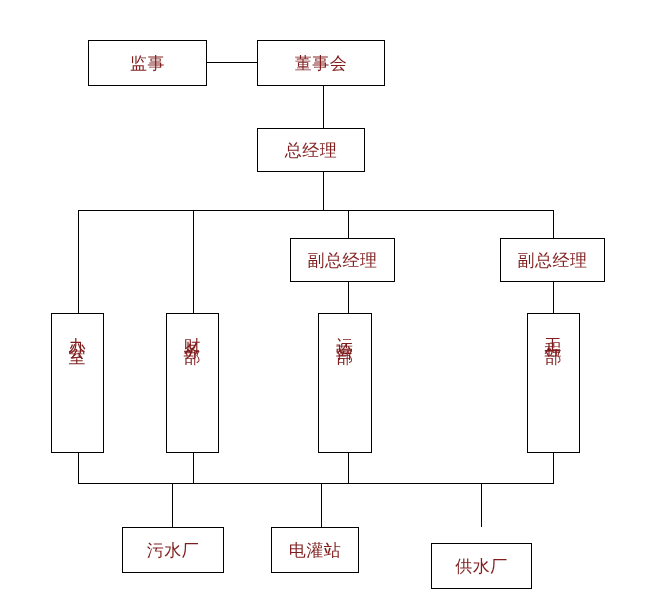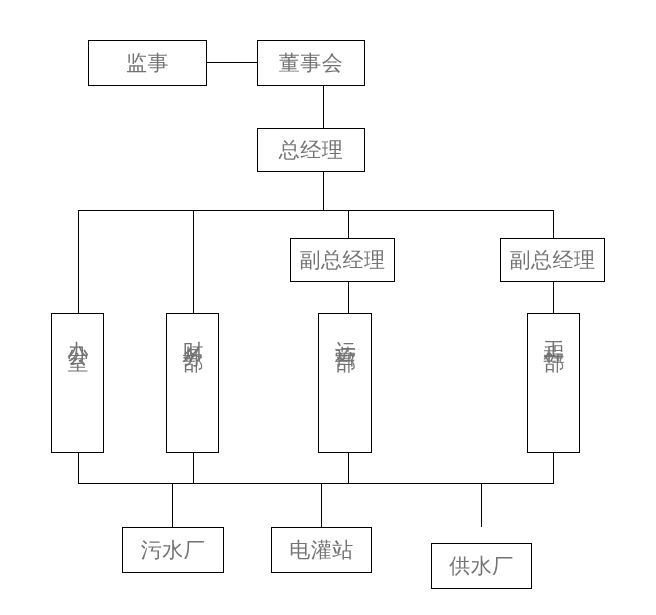--- a/index.html
+++ b/index.html
@@ -22,23 +22,23 @@
     position: absolute;
     box-sizing: border-box;
     border: 1px solid #000000;
     background: #ffffff;
     display: flex;
     align-items: center;
     justify-content: center;
     z-index: 2;
   }
   .node-label {
-    font-size: 21px;
+    font-size: 17px;
     line-height: 1.18;
-    color: #737373;
+    color: #7f1d1d;
     text-align: center;
     letter-spacing: 0.5px;
     white-space: nowrap;
   }
   .node.vertical {
     align-items: flex-start;
     padding-top: 10px;
   }
   .node.vertical .node-label {
     writing-mode: vertical-rl;
@@ -56,21 +56,21 @@
 </style>
 </head>
 <body>
 
 <div id="chart-root">
 
   <div class="node" style="left:88px; top:40px; width:119px; height:46px;">
     <span class="node-label">监事</span>
   </div>
 
-  <div class="node" style="left:257px; top:40px; width:108px; height:46px;">
+  <div class="node" style="left:257px; top:40px; width:128px; height:46px;">
     <span class="node-label">董事会</span>
   </div>
 
   <div class="conn h" style="left:207px; top:62px; width:50px;"></div>
 
   <div class="node" style="left:257px; top:128px; width:108px; height:44px;">
     <span class="node-label">总经理</span>
   </div>
 
   <div class="conn v" style="left:323px; top:86px; height:42px;"></div>
@@ -123,21 +123,21 @@
   <div class="conn h" style="left:78px; top:483px; width:476px;"></div>
 
   <div class="conn v" style="left:172px; top:483px; height:44px;"></div>
   <div class="conn v" style="left:321px; top:483px; height:44px;"></div>
   <div class="conn v" style="left:481px; top:483px; height:44px;"></div>
 
   <div class="node" style="left:122px; top:527px; width:102px; height:46px;">
     <span class="node-label">污水厂</span>
   </div>
 
-  <div class="node" style="left:271px; top:527px; width:101px; height:46px;">
+  <div class="node" style="left:271px; top:527px; width:88px; height:46px;">
     <span class="node-label">电灌站</span>
   </div>
 
   <div class="node" style="left:431px; top:527px; width:101px; height:46px;margin-top:16px;">
     <span class="node-label">供水厂</span>
   </div>
 
 </div>
 
 </body></html>

